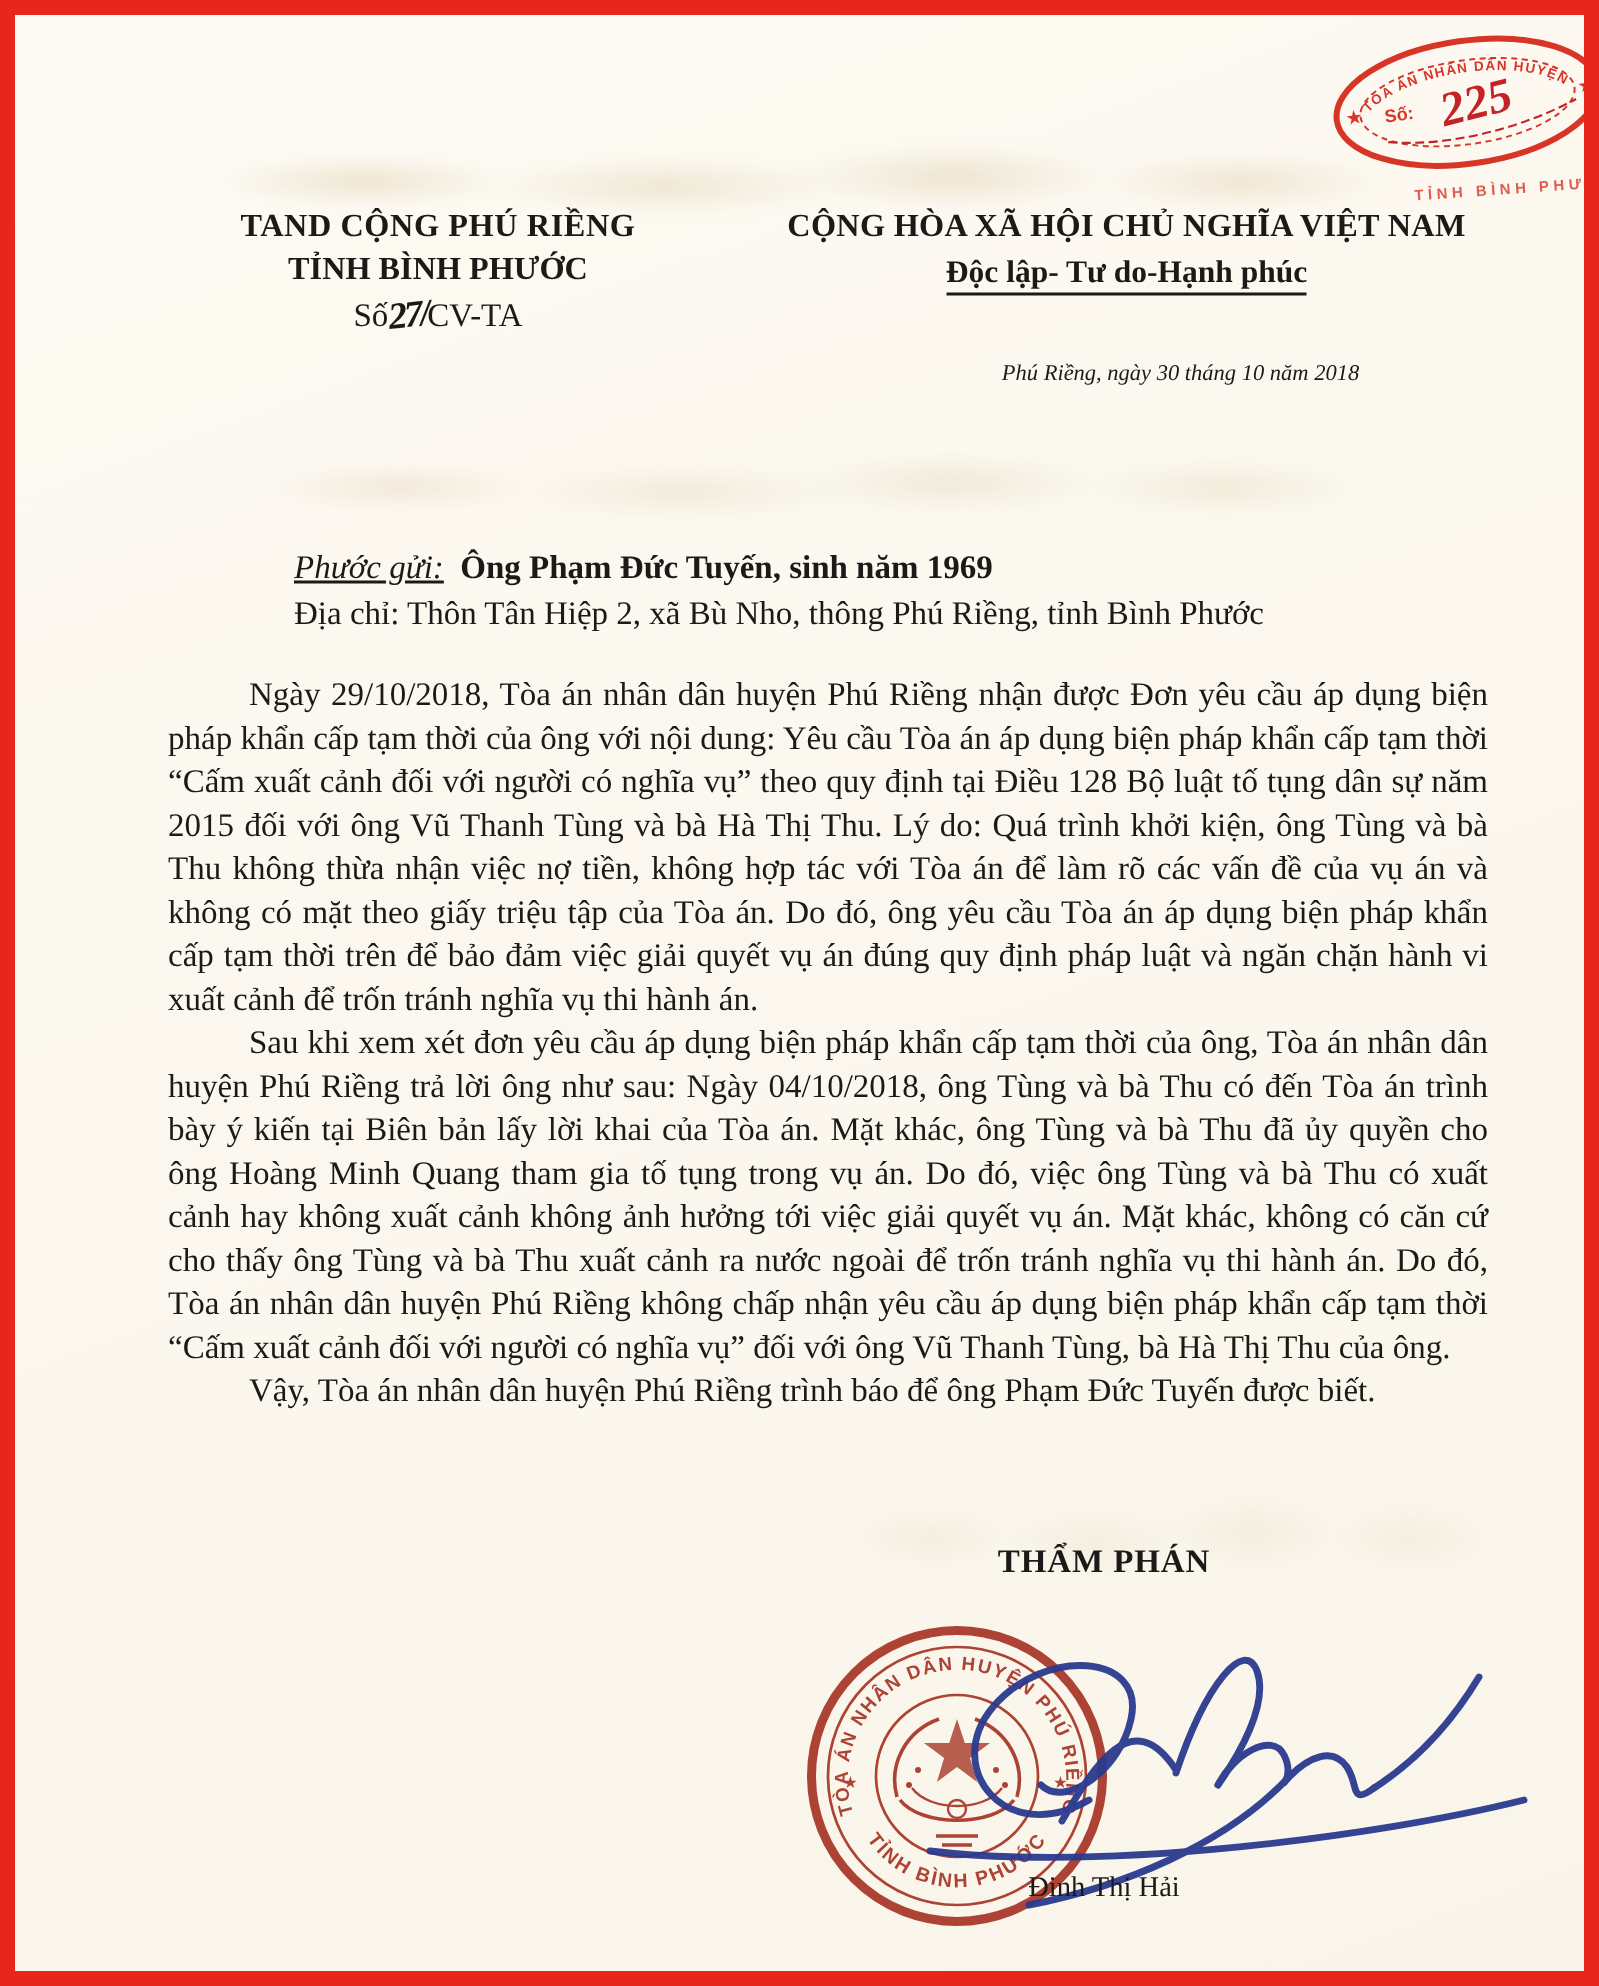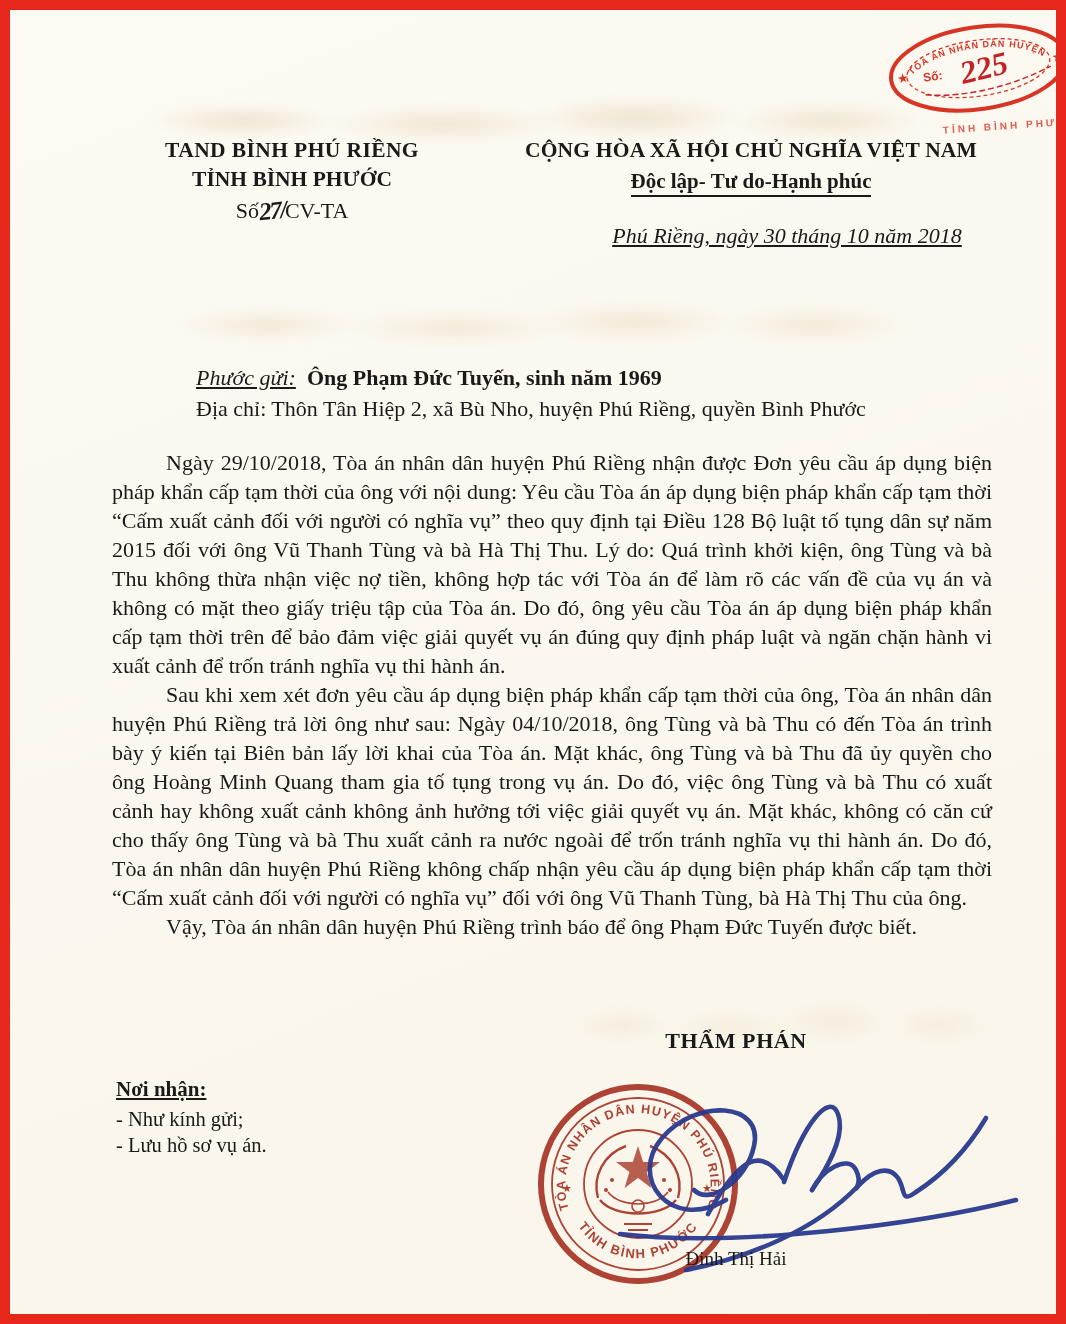--- a/index.html
+++ b/index.html
@@ -31,21 +31,21 @@
   .hdr-left { left:96px; top:128px; width:372px; text-align:center; }
   .org1 { font-weight:bold; font-size:21.5px; letter-spacing:.4px; }
   .org2 { font-weight:bold; font-size:21.5px; margin-top:4px; }
   .doc-no { font-size:22px; margin-top:4px; }
   .doc-no .hand { font-family:"Liberation Serif",serif; font-style:italic; font-weight:bold; font-size:25px; display:inline-block; transform:rotate(-6deg) translateY(1px); letter-spacing:-2px; }
   .subject { text-align:left; font-style:italic; font-size:21px; line-height:27px; margin-top:5px; margin-left:2px; }
 
   .hdr-right { left:470px; top:128px; width:542px; text-align:center; }
   .national { font-weight:bold; font-size:21.5px; letter-spacing:.2px; }
   .motto { display:inline-block; font-weight:bold; font-size:21px; margin-top:6px; padding-bottom:1px; border-bottom:2px solid #1b1a18;text-align:right; }
-  .place-date { font-style:italic; font-size:22px; margin-top:26px; padding-left:72px;text-decoration:underline; }
+  .place-date { font-style:italic; font-size:15px; margin-top:44px; padding-left:72px; }
 
   
   .recipient { left:186px; top:352px; width:740px; font-size:22px; line-height:31px; }
   .salutation-label { font-style:italic; text-decoration:underline; }
   .recipient-name { font-weight:bold; }
 
   
   .body-text { left:102px; top:438px; width:880px; font-size:22px; line-height:29px; text-align:justify; }
   .body-text p { margin:0; text-indent:54px; }
 
@@ -83,47 +83,42 @@
     </text>
     <text x="14" y="54" font-size="13" fill="#d62b1c">★</text>
     <text x="170" y="54" font-size="13" fill="#d62b1c">★</text>
     <text x="40" y="56" font-family="Liberation Sans, sans-serif" font-size="12" font-weight="bold" fill="#d62b1c">Số:</text>
     <text x="78" y="62" font-size="32" font-style="italic" font-weight="bold" fill="#c1171c" transform="rotate(-6 95 55)">225</text>
     <path d="M 40,69 C 80,78 130,72 168,58" stroke="#c1171c" stroke-width="1.4" fill="none" stroke-dasharray="6 3"></path>
     <text x="52" y="110" font-family="Liberation Sans, sans-serif" font-size="10" font-weight="bold" fill="#d62b1c" letter-spacing="3" opacity=".8" transform="rotate(4 52 110)">TỈNH BÌNH PHƯỚC</text>
   </svg>
 
   <div class="abs hdr-left">
-    <div class="org1">TAND BÌNH PHÚ RIỀNG</div>
+    <div class="org1">TAND CỘNG PHÚ RIỀNG</div>
     <div class="org2">TỈNH BÌNH PHƯỚC</div>
     <div class="doc-no"><span>Số</span><span class="hand">27/</span><span>CV-TA</span></div>
   </div>
 
   <div class="abs hdr-right">
     <div class="national">CỘNG HÒA XÃ HỘI CHỦ NGHĨA VIỆT NAM</div>
     <div><span class="motto">Độc lập- Tư do-Hạnh phúc</span></div>
     <div class="place-date">Phú Riềng, ngày 30 tháng 10 năm 2018</div>
   </div>
 
   <div class="abs recipient">
     <div><span class="salutation-label">Phước gửi:</span>&nbsp; <span class="recipient-name">Ông Phạm Đức Tuyến, sinh năm 1969</span></div>
-    <div>Địa chỉ: Thôn Tân Hiệp 2, xã Bù Nho, huyện Phú Riềng, quyền Bình Phước</div>
+    <div>Địa chỉ: Thôn Tân Hiệp 2, xã Bù Nho, thông Phú Riềng, tỉnh Bình Phước</div>
   </div>
 
   <div class="abs body-text">
     <p>Ngày 29/10/2018, Tòa án nhân dân huyện Phú Riềng nhận được Đơn yêu cầu áp dụng biện pháp khẩn cấp tạm thời của ông với nội dung: Yêu cầu Tòa án áp dụng biện pháp khẩn cấp tạm thời “Cấm xuất cảnh đối với người có nghĩa vụ” theo quy định tại Điều 128 Bộ luật tố tụng dân sự năm 2015 đối với ông Vũ Thanh Tùng và bà Hà Thị Thu. Lý do: Quá trình khởi kiện, ông Tùng và bà Thu không thừa nhận việc nợ tiền, không hợp tác với Tòa án để làm rõ các vấn đề của vụ án và không có mặt theo giấy triệu tập của Tòa án. Do đó, ông yêu cầu Tòa án áp dụng biện pháp khẩn cấp tạm thời trên để bảo đảm việc giải quyết vụ án đúng quy định pháp luật và ngăn chặn hành vi xuất cảnh để trốn tránh nghĩa vụ thi hành án.</p>
     <p>Sau khi xem xét đơn yêu cầu áp dụng biện pháp khẩn cấp tạm thời của ông, Tòa án nhân dân huyện Phú Riềng trả lời ông như sau: Ngày 04/10/2018, ông Tùng và bà Thu có đến Tòa án trình bày ý kiến tại Biên bản lấy lời khai của Tòa án. Mặt khác, ông Tùng và bà Thu đã ủy quyền cho ông Hoàng Minh Quang tham gia tố tụng trong vụ án. Do đó, việc ông Tùng và bà Thu có xuất cảnh hay không xuất cảnh không ảnh hưởng tới việc giải quyết vụ án. Mặt khác, không có căn cứ cho thấy ông Tùng và bà Thu xuất cảnh ra nước ngoài để trốn tránh nghĩa vụ thi hành án. Do đó, Tòa án nhân dân huyện Phú Riềng không chấp nhận yêu cầu áp dụng biện pháp khẩn cấp tạm thời “Cấm xuất cảnh đối với người có nghĩa vụ” đối với ông Vũ Thanh Tùng, bà Hà Thị Thu của ông.</p>
     <p>Vậy, Tòa án nhân dân huyện Phú Riềng trình báo để ông Phạm Đức Tuyến được biết.</p>
   </div>
 
-  <div class="abs noi-nhan">
-    <div class="nn-label">Nơi nhận:</div>
-    <div>- Như kính gửi;</div>
-    <div>- Lưu hồ sơ vụ án.</div>
-  </div>
 
   <div class="abs sign-block">
     <div class="signer-title">THẨM PHÁN</div>
   </div>
 
   <svg class="abs seal-svg" width="204" height="204" viewBox="-102 -102 204 204">
     <defs>
       <path id="sealTopArc" d="M -70,22 A 72.8,72.8 0 1 1 70,22" fill="none"></path>
       <path id="sealBottomArc" d="M -60,42 A 72,72 0 0 0 60,42" fill="none"></path>
     </defs>

